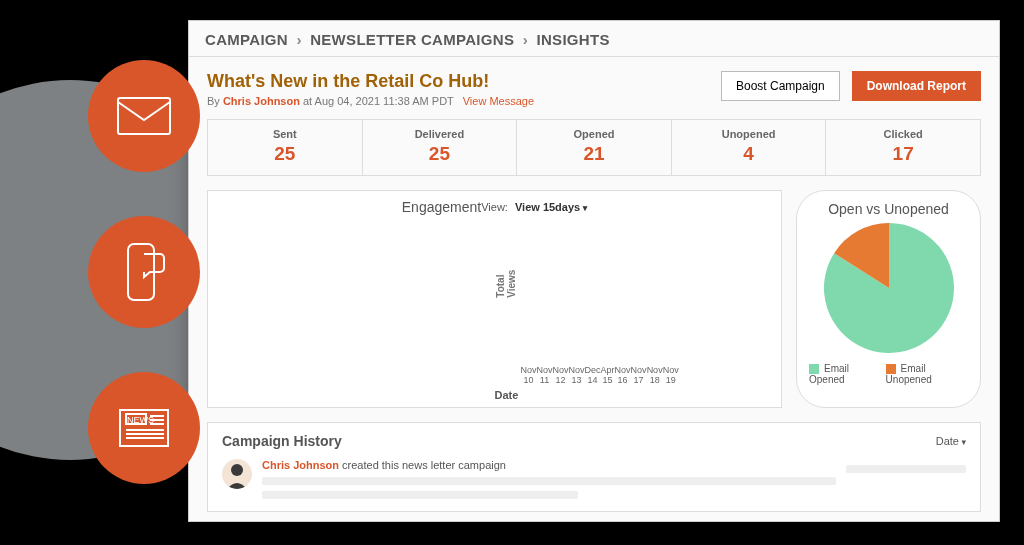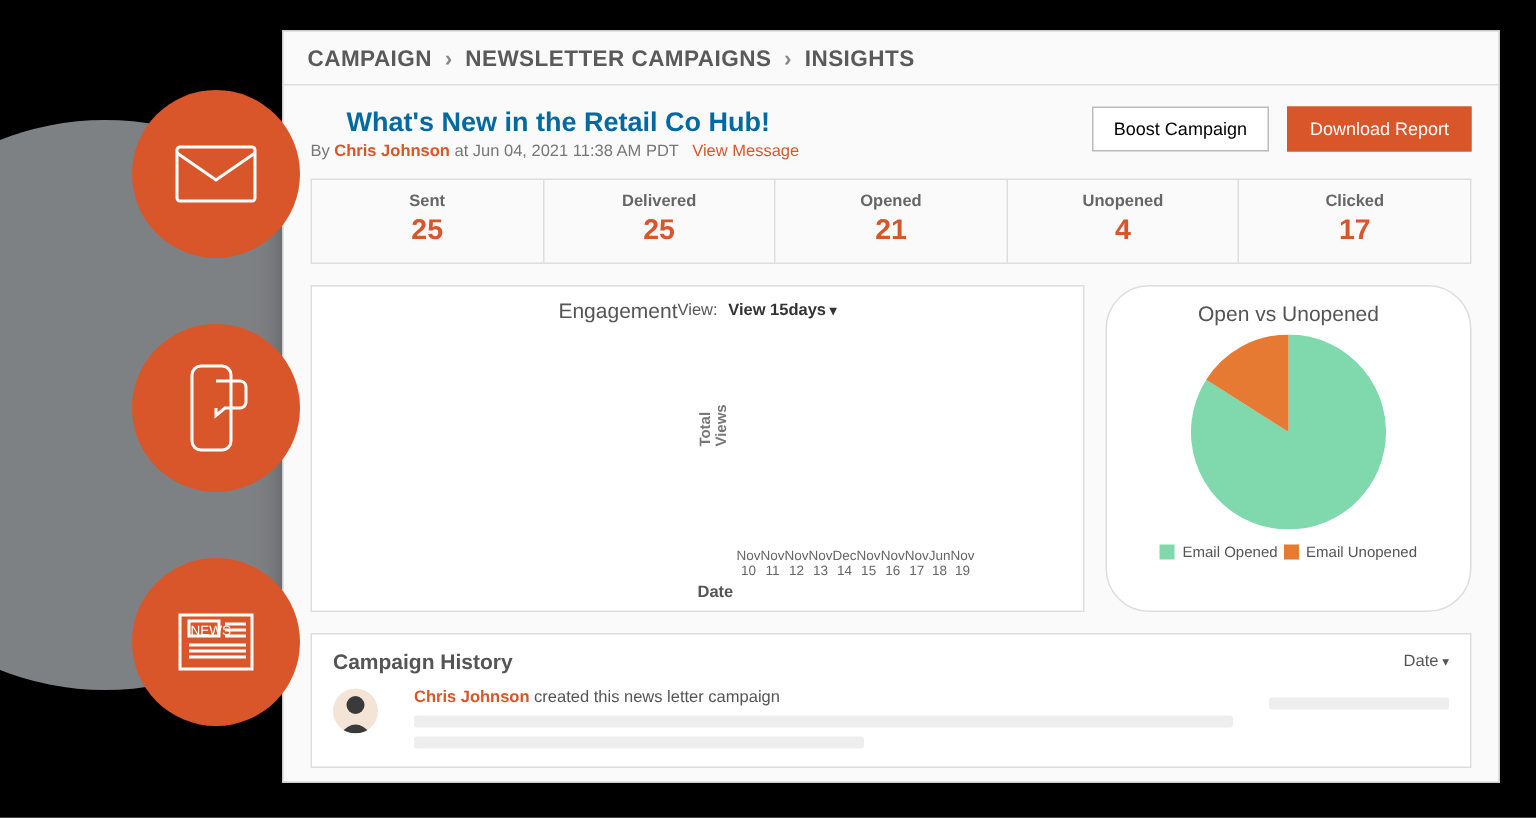--- a/index.html
+++ b/index.html
@@ -48,32 +48,32 @@
     color: #5a5a5a;
     letter-spacing: .3px;
     font-size: 15px;
   }
   .breadcrumb .sep { color: #888; padding: 0 4px; }
 
   .body { padding: 14px 18px 8px; flex: 1; overflow: hidden; }
 
   .titlebar { display: flex; align-items: flex-start; gap: 12px; }
   .titlebar .left { flex: 1; }
-  .title { font-size: 18px; font-weight: 700; color: #0369a1; margin-left: 24px; }
+  .title { font-size: 18px; font-weight: 700; color: #a16207; }
   .byline { font-size: 11px; color: #777; margin-top: 3px; }
   .byline .author { color: #d9562a; font-weight: 600; }
   .byline .view { color: #d9562a; margin-left: 6px; cursor: pointer; }
   .btn {
     padding: 7px 14px;
     font-size: 12px;
     border: 1px solid #bbb;
     background: #fff;
     cursor: pointer;
   }
-  .btn.primary { background: #d9562a; color: #fff; border-color: #d9562a; font-weight: 400; text-align: center; }
+  .btn.primary { background: #d9562a; color: #fff; border-color: #d9562a; font-weight: 700; text-align: center; }
 
   .stats {
     display: flex;
     border: 1px solid #ddd;
     margin-top: 12px;
     justify-content: center;
   }
   .stat {
     flex: 1;
     text-align: center;
@@ -86,21 +86,21 @@
 
   .charts-row { display: flex; gap: 14px; margin-top: 14px; height: 218px; }
   .card {
     border: 1px solid #ddd;
     background: #fff;
     padding: 8px 12px;
     position: relative;
     align-items: center;
   }
   .card.engagement { flex: 1 1 auto; display: flex; flex-direction: column; }
-  .card.pie { width: 244px; display:flex; flex-direction:column; align-items:center;border-radius:29px; }
+  .card.pie { width: 185px; display:flex; flex-direction:column; align-items:center;border-radius:29px; }
 
   .eng-header { display:flex; align-items:center; }
   .eng-title { flex:1; text-align:center; font-size:14px; color:#555; }
   .view-ctrl { font-size:11px; color:#555; }
   .view-ctrl .sel { font-weight:700; color:#333; margin-left:4px; cursor:pointer; }
   .view-ctrl .sel::after { content:" ▾"; font-size:9px; }
 
   .chart-area { flex:1; position:relative; margin-top:4px; }
   .ylabel {
     position:absolute; left:0; top:50%;
@@ -126,21 +126,21 @@
   .history {
     border:1px solid #ddd;
     background:#fff;
     margin-top:14px;
     padding:10px 14px 12px;
   }
   .history-head { display:flex; align-items:center; }
   .history-head .h { font-size:14px; color:#555; font-weight:600; flex:1; }
   .history-head .sort { font-size:11px; color:#555; cursor:pointer; }
   .history-head .sort::after { content:" ▾"; font-size:9px; }
-  .hist-row { display:flex; align-items:flex-start; gap:24px; margin-top:10px; }
+  .hist-row { display:flex; align-items:flex-start; gap:10px; margin-top:10px; }
   .avatar { width:30px; height:30px; border-radius:50%; background:#eee; overflow:hidden; flex-shrink:0; }
   .avatar svg { width:100%; height:100%; }
   .hist-body { flex:1; }
   .hist-line { font-size:11px; color:#555; }
   .hist-line .who { color:#d9562a; font-weight:600; }
   .ph { height:8px; background:#eee; margin-top:6px; border-radius:2px; }
   .hist-right { width:120px; }
 </style>
 </head>
 <body>
@@ -184,21 +184,21 @@
       <span class="sep">›</span>
       <span>INSIGHTS</span>
     </div>
 
     <div class="body">
 
       <div class="titlebar">
         <div class="left">
           <div class="title">What's New in the Retail Co Hub!</div>
           <div class="byline">
-            <span>By </span><span class="author">Chris Johnson</span><span> at Jun 04, 2021 11:38 AM PDT</span>
+            <span>By </span><span class="author">Chris Johnson</span><span> at Aug 04, 2021 11:38 AM PDT</span>
             <span class="view">View Message</span>
           </div>
         </div>
         <button class="btn">Boost Campaign</button>
         <button class="btn primary">Download Report</button>
       </div>
 
       <div class="stats">
         <div class="stat">
           <div class="label">Sent</div>
@@ -251,24 +251,24 @@
                   <line x1="0" y1="140" x2="500" y2="140" stroke="#999" stroke-width="1"></line>
                   <line x1="0" y1="0" x2="0" y2="140" stroke="#999" stroke-width="1"></line>
                 </svg>
             </div>
             <div class="xticks" id="xticks">
                 <span>Nov 10</span>
                 <span>Nov 11</span>
                 <span>Nov 12</span>
                 <span>Nov 13</span>
                 <span>Dec 14</span>
-                <span>Nov 15</span>
+                <span>Apr 15</span>
                 <span>Nov 16</span>
                 <span>Nov 17</span>
-                <span>Jun 18</span>
+                <span>Nov 18</span>
                 <span>Nov 19</span>
               </div>
             <div class="xlabel">Date</div>
           </div>
         </div>
 
         <div class="card pie">
           <div class="pie-title">Open vs Unopened</div>
           <div class="pie-wrap">
             <svg id="pie-svg" viewBox="-1 -1 2 2">

